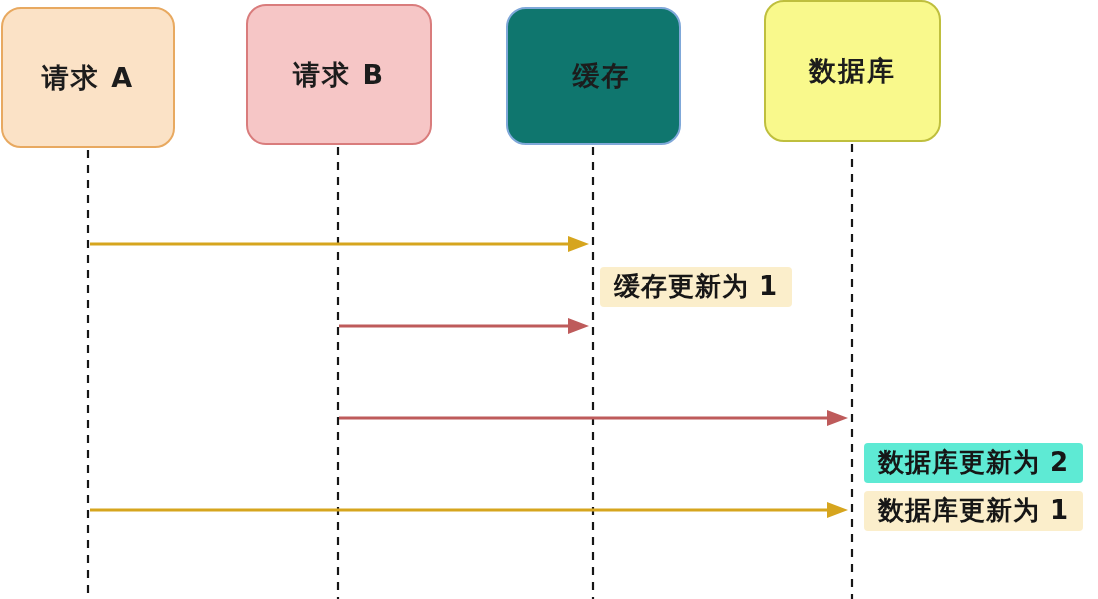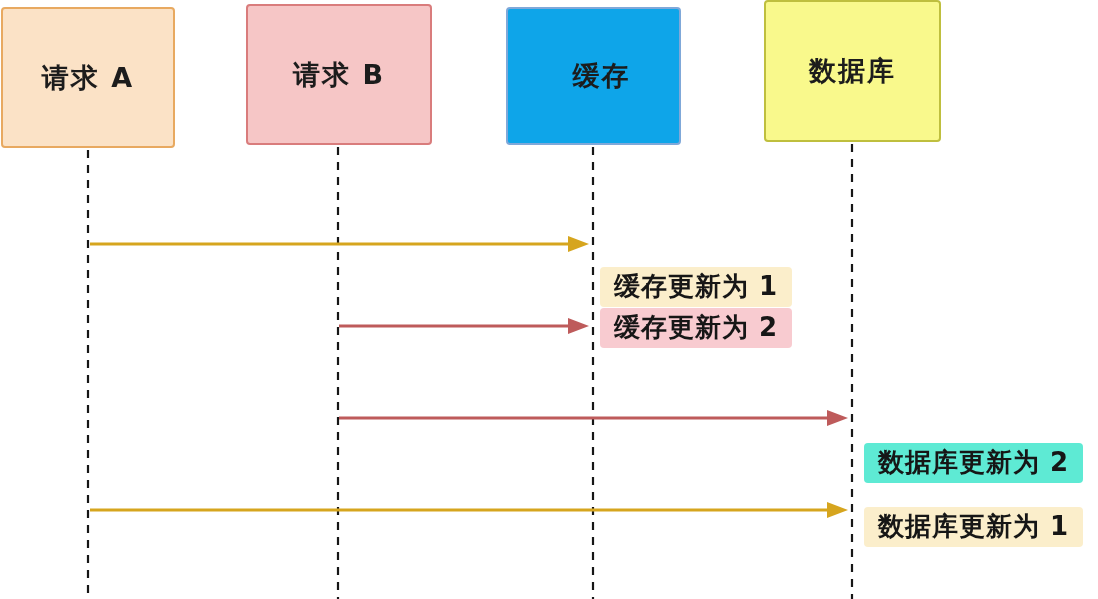--- a/index.html
+++ b/index.html
@@ -22,21 +22,21 @@
   }
   .lifeline {
     stroke-width: 2.2;
     stroke-dasharray: 8 7;
     fill: none;
   }
   .actor {
     position: absolute;
     border-style: solid;
     border-width: 2.5px;
-    border-radius: 4px;
+    border-radius: 20px;
     display: flex;
     align-items: center;
     justify-content: center;
     box-sizing: border-box;
   }
   .actor span {
     font-size: 27px;
     font-weight: 600;
     color: #1c1c1c;
     letter-spacing: 2px;
@@ -54,21 +54,21 @@
     font-size: 26px;
     font-weight: 600;
     color: #161616;
     letter-spacing: 1px;
     white-space: nowrap;
     line-height: 1.15;
   }
   .label-1 { left: 600px; top: 227px; }
   .label-2 { left: 600px; top: 308px; }
   .label-3 { left: 864px; top: 399px; }
-  .label-4 { left: 864px; top: 507px; }
+  .label-4 { left: 864px; top: 491px; }
 </style>
 </head>
 <body>
 
 <div class="canvas">
 
   <svg class="layer" width="1098" height="599" viewBox="0 0 1098 599">
 
     <line class="lifeline" x1="88" y1="150" x2="88" y2="599" stroke="#161616"></line>
     <line class="lifeline" x1="338" y1="147" x2="338" y2="599" stroke="#161616"></line>
@@ -97,35 +97,32 @@
   </svg>
 
   <div class="actor actor-a" style="background-color: rgb(251, 226, 198); border-color: rgb(232, 169, 96);">
     <span>请求 A</span>
   </div>
 
   <div class="actor actor-b" style="background-color: rgb(246, 198, 198); border-color: rgb(217, 124, 124);">
     <span>请求 B</span>
   </div>
 
-  <div class="actor actor-c" style="background-color: #0ea5e9; border-color: rgb(127, 168, 217); padding-left: 16px;">
+  <div class="actor actor-c" style="background-color: #0f766e; border-color: rgb(127, 168, 217); padding-left: 16px;">
     <span>缓存</span>
   </div>
 
   <div class="actor actor-d" style="background-color: rgb(249, 249, 140); border-color: rgb(191, 191, 62);">
     <span>数据库</span>
   </div>
 
   <div class="event-label label-1" style="background-color: rgb(251, 238, 203); margin-top: 40px;">
     <span>缓存更新为 1</span>
   </div>
 
-  <div class="event-label label-2" style="background-color: rgb(248, 203, 208);">
-    <span>缓存更新为 2</span>
-  </div>
 
   <div class="event-label label-3" style="background-color: #5eead4; margin-top: 44px;">
     <span>数据库更新为 2</span>
   </div>
 
   <div class="event-label label-4" style="background-color: rgb(251, 238, 203);">
     <span>数据库更新为 1</span>
   </div>
 
 </div>

